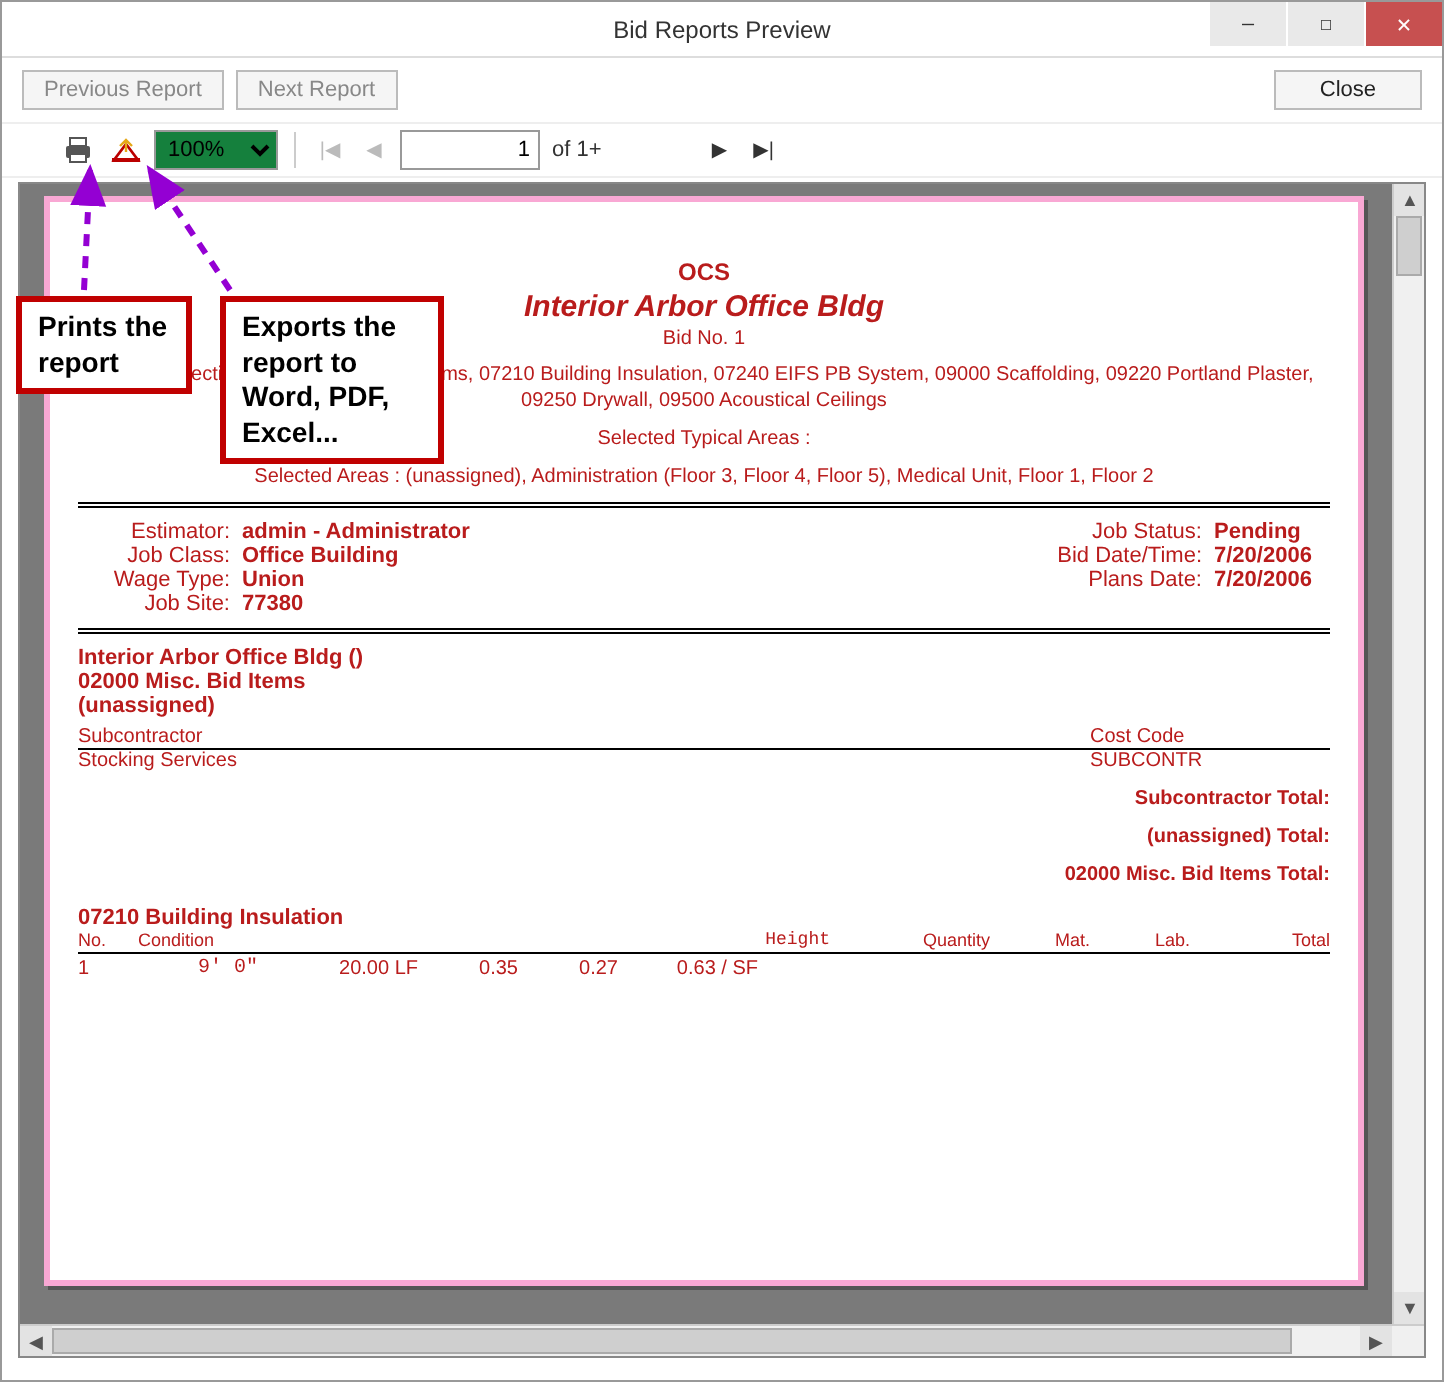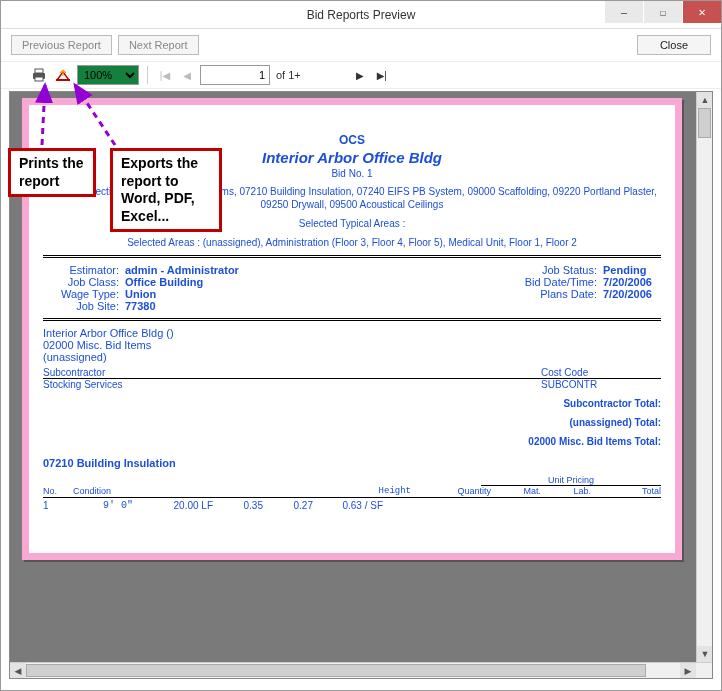--- a/index.html
+++ b/index.html
@@ -125,26 +125,26 @@
     inset: 0;
     overflow: hidden;
     background: #7a7a7a;
     border: 1px solid #888;
   }
   .report-page {
     position: absolute;
     top: 6px; left: 12px;
     width: 660px;
     background: #fff;
-    border: 7px solid #f9a8d4;
+    border: 3px solid #f9a8d4;
     box-shadow: 2px 2px 0 #555;
     padding: 12px 14px 10px 14px;
     font-family: Arial, sans-serif;
-    color: #1d4ed8;
-    height: 462px;
+    color: #b91c1c;
+    height: 545px;
     overflow: hidden;
   }
   .vscroll {
     position: absolute;
     right: 0; top: 0; bottom: 16px;
     width: 16px;
     background: #f0f0f0;
     border-left: 1px solid #ccc;
     display: flex; flex-direction: column;
   }
@@ -188,21 +188,21 @@
     padding: 0 4px;
   }
   .meta-left { flex: 1; }
   .meta-right { text-align: right; }
   .meta-row { display: flex; }
   .meta-lbl { width: 78px; text-align: right; padding-right: 6px; }
   .meta-val { font-weight: bold; }
   .meta-row-r { display: flex; justify-content: flex-end; }
   .meta-lbl-r { padding-right: 6px; }
   .meta-val-r { font-weight: bold; min-width: 54px; text-align: left; }
-  .rpt-bold { font-weight: normal; font-size: 11px; }
+  .rpt-bold { font-weight: bold; font-size: 11px; }
   .sub-row { display: flex; font-size: 10px; }
   .sub-row .c1 { flex: 1; }
   .sub-row .c2 { width: 120px; }
   .right-total { text-align: right; font-weight: bold; font-size: 10px; margin-top: 8px; }
   .sect-head { font-weight: bold; font-size: 11px; margin-top: 10px; }
   .unit-pricing-hdr {
     display: flex; font-size: 9px; margin-top: 6px;
   }
   .unit-pricing-hdr .sp { flex: 1; }
   .unit-pricing-hdr .up { width: 180px; text-align: center; border-bottom: 1px solid #000; }
@@ -345,24 +345,20 @@
         <div class="c1">Stocking Services</div>
         <div class="c2">SUBCONTR</div>
       </div>
 
       <div class="right-total">Subcontractor Total:</div>
       <div class="right-total">(unassigned) Total:</div>
       <div class="right-total">02000 Misc. Bid Items Total:</div>
 
       <div class="sect-head">07210 Building Insulation</div>
 
-      <div class="unit-pricing-hdr">
-        <div class="sp"></div>
-        <div class="up">Unit Pricing</div>
-      </div>
       <div class="tbl-hdr">
         <div class="col-no">No.</div>
         <div class="col-cond">Condition</div>
         <div class="col-h">Height</div>
         <div class="col-qty">Quantity</div>
         <div class="col-mat">Mat.</div>
         <div class="col-lab">Lab.</div>
         <div class="col-tot">Total</div>
       </div>
       <div class="tbl-row">

